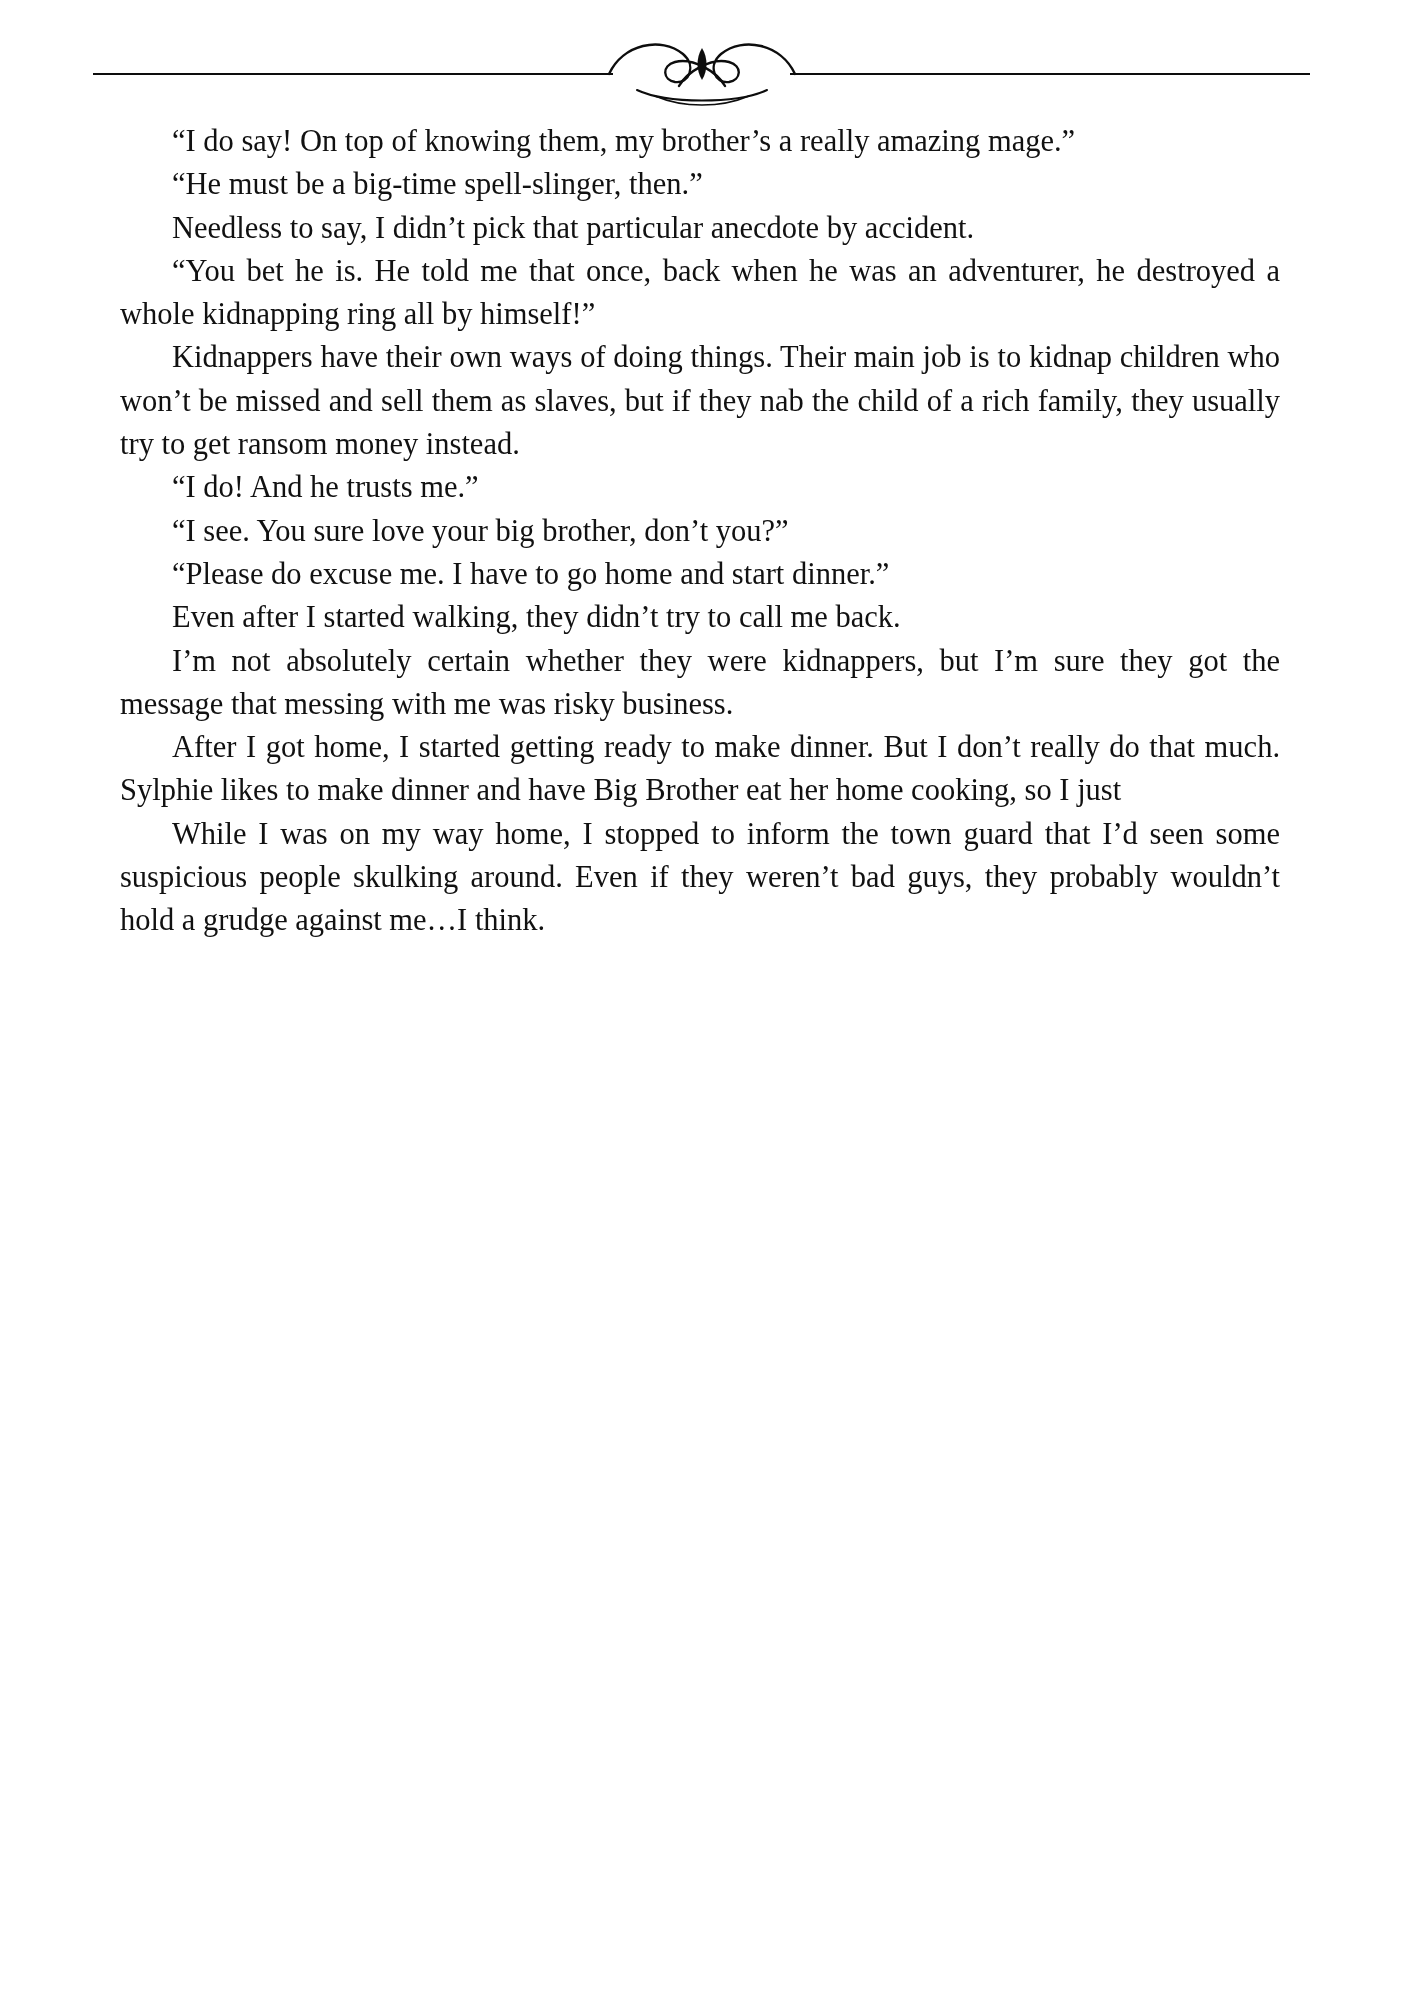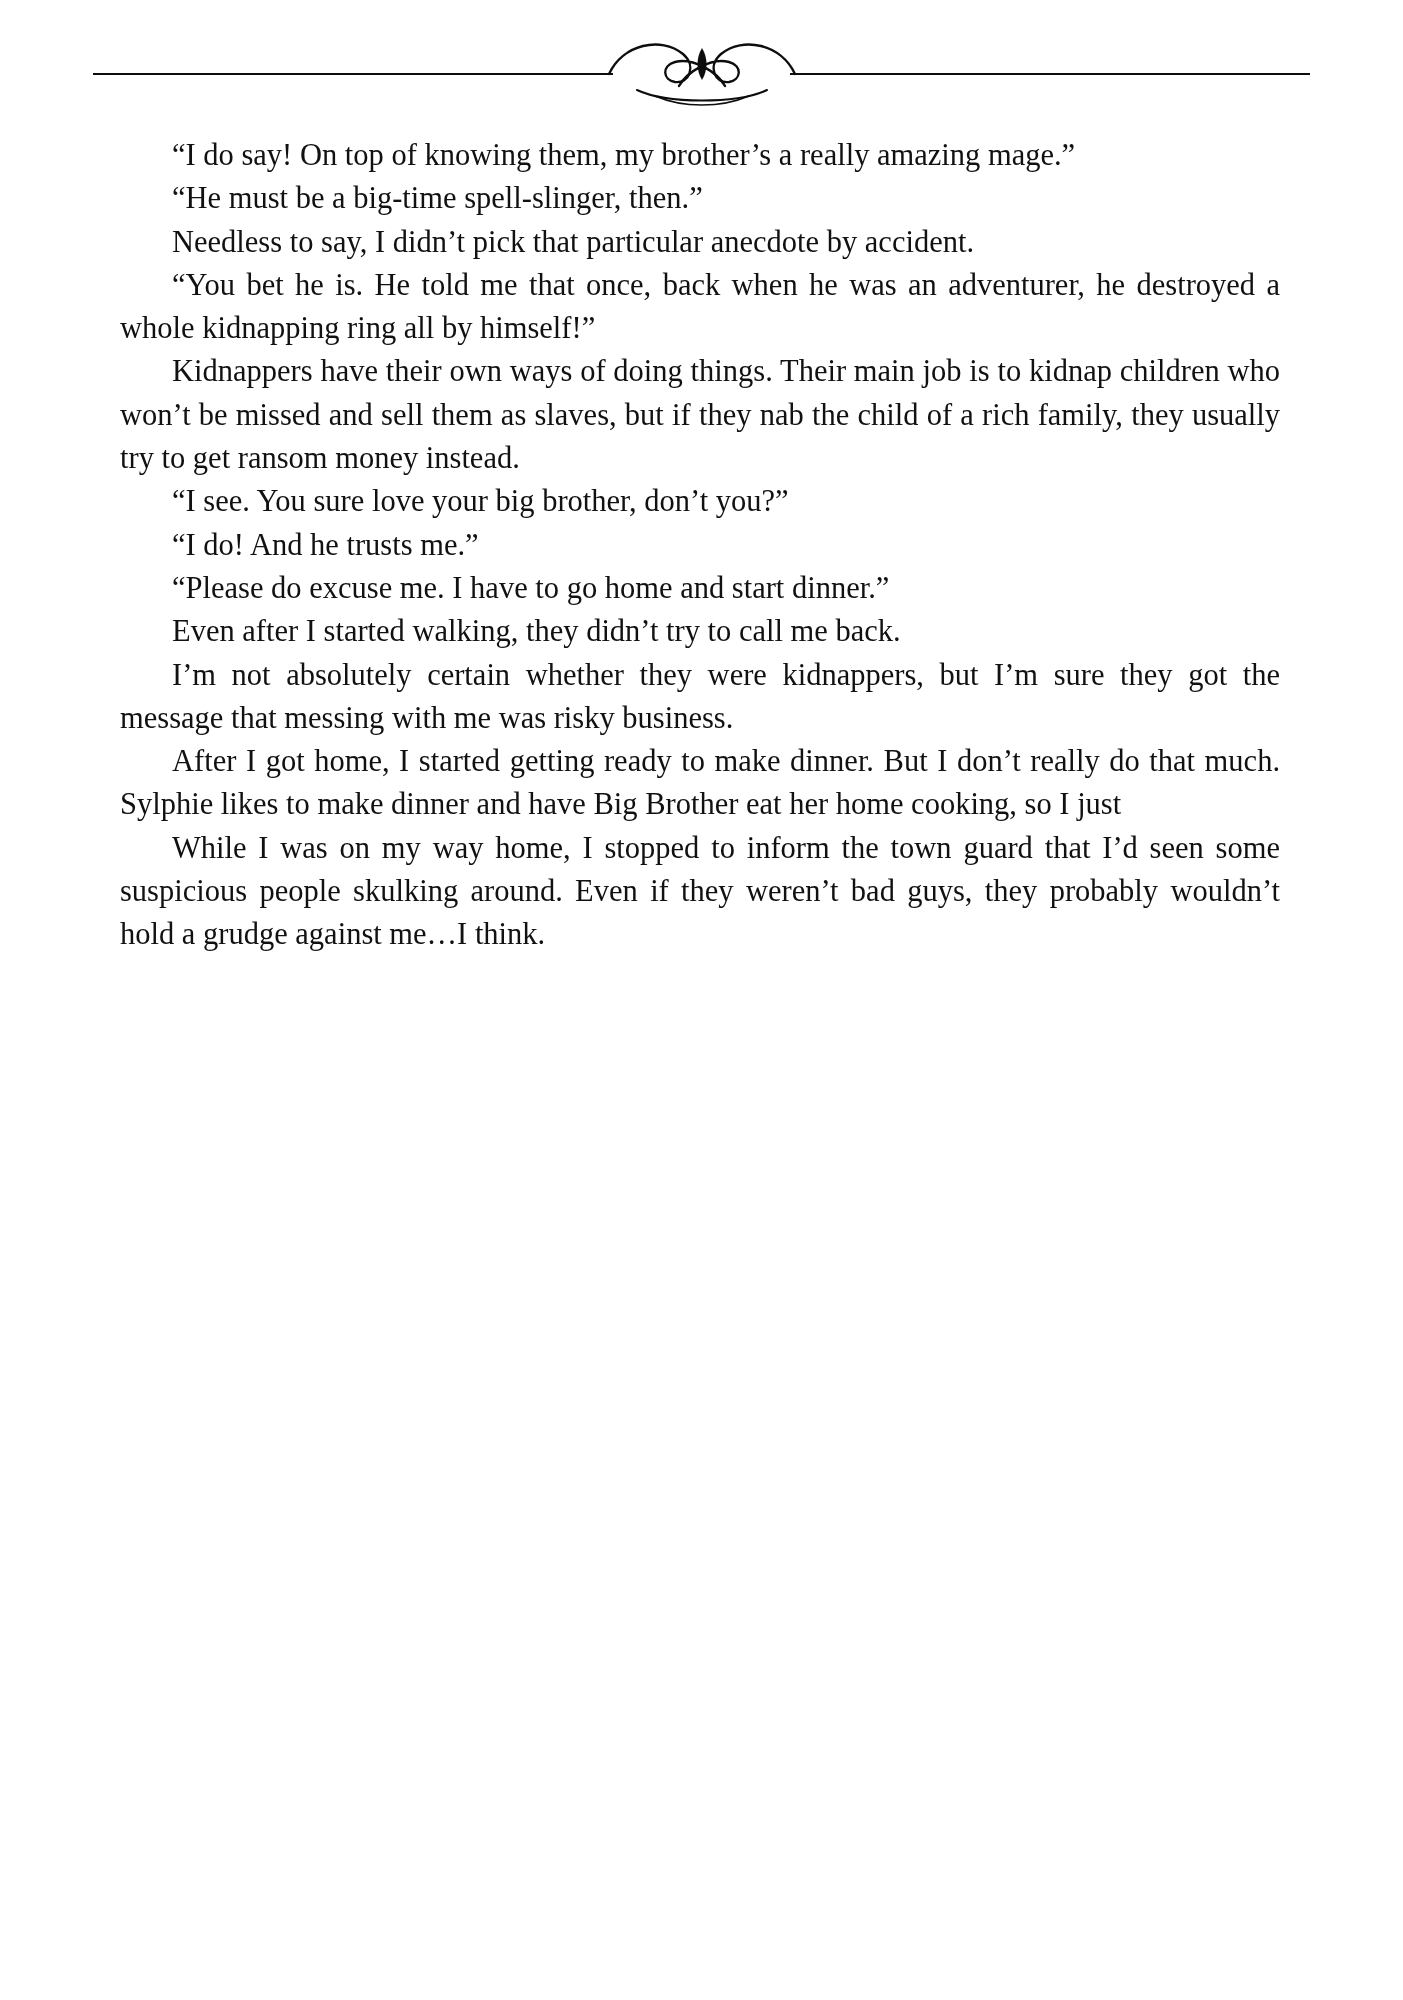--- a/index.html
+++ b/index.html
@@ -14,21 +14,20 @@
     color: #111111;
     position: relative;
     overflow: hidden;
   }
 
   .page {
     position: absolute;
     inset: 0;
     display: flex;
     flex-direction: column;
-    gap: 14px;
   }
 
   
   .header-ornament {
     position: relative;
     height: 120px;
     flex: 0 0 auto;
   }
   .header-ornament .rule {
     position: absolute;
@@ -129,22 +128,22 @@
       </svg>
     </div>
   </div>
 
   <div class="content">
     <p>“I do say! On top of knowing them, my brother’s a really amazing mage.”</p>
     <p class="justify-force">“He must be a big-time spell-slinger, then.”</p>
     <p>Needless to say, I didn’t pick that particular anecdote by accident.</p>
     <p>“You bet he is. He told me that once, back when he was an adventurer, he destroyed a whole kidnapping ring all by himself!”</p>
     <p>Kidnappers have their own ways of doing things. Their main job is to kidnap children who won’t be missed and sell them as slaves, but if they nab the child of a rich family, they usually try to get ransom money instead.</p>
+    <p class="justify-force">“I do! And he trusts me.”</p>
     <p class="justify-force">“I see. You sure love your big brother, don’t you?”</p>
-    <p class="justify-force">“I do! And he trusts me.”</p>
     <p class="justify-force">“Please do excuse me. I have to go home and start dinner.”</p>
     <p>Even after I started walking, they didn’t try to call me back.</p>
     <p>I’m not absolutely certain whether they were kidnappers, but I’m sure they got the message that messing with me was risky business.</p>
     <p>After I got home, I started getting ready to make dinner. But I don’t really do that much. Sylphie likes to make dinner and have Big Brother eat her home cooking, so I just</p>
     <p>While I was on my way home, I stopped to inform the town guard that I’d seen some suspicious people skulking around. Even if they weren’t bad guys, they probably wouldn’t hold a grudge against me…I think.</p>
   </div>
 
 
 </div>
 

